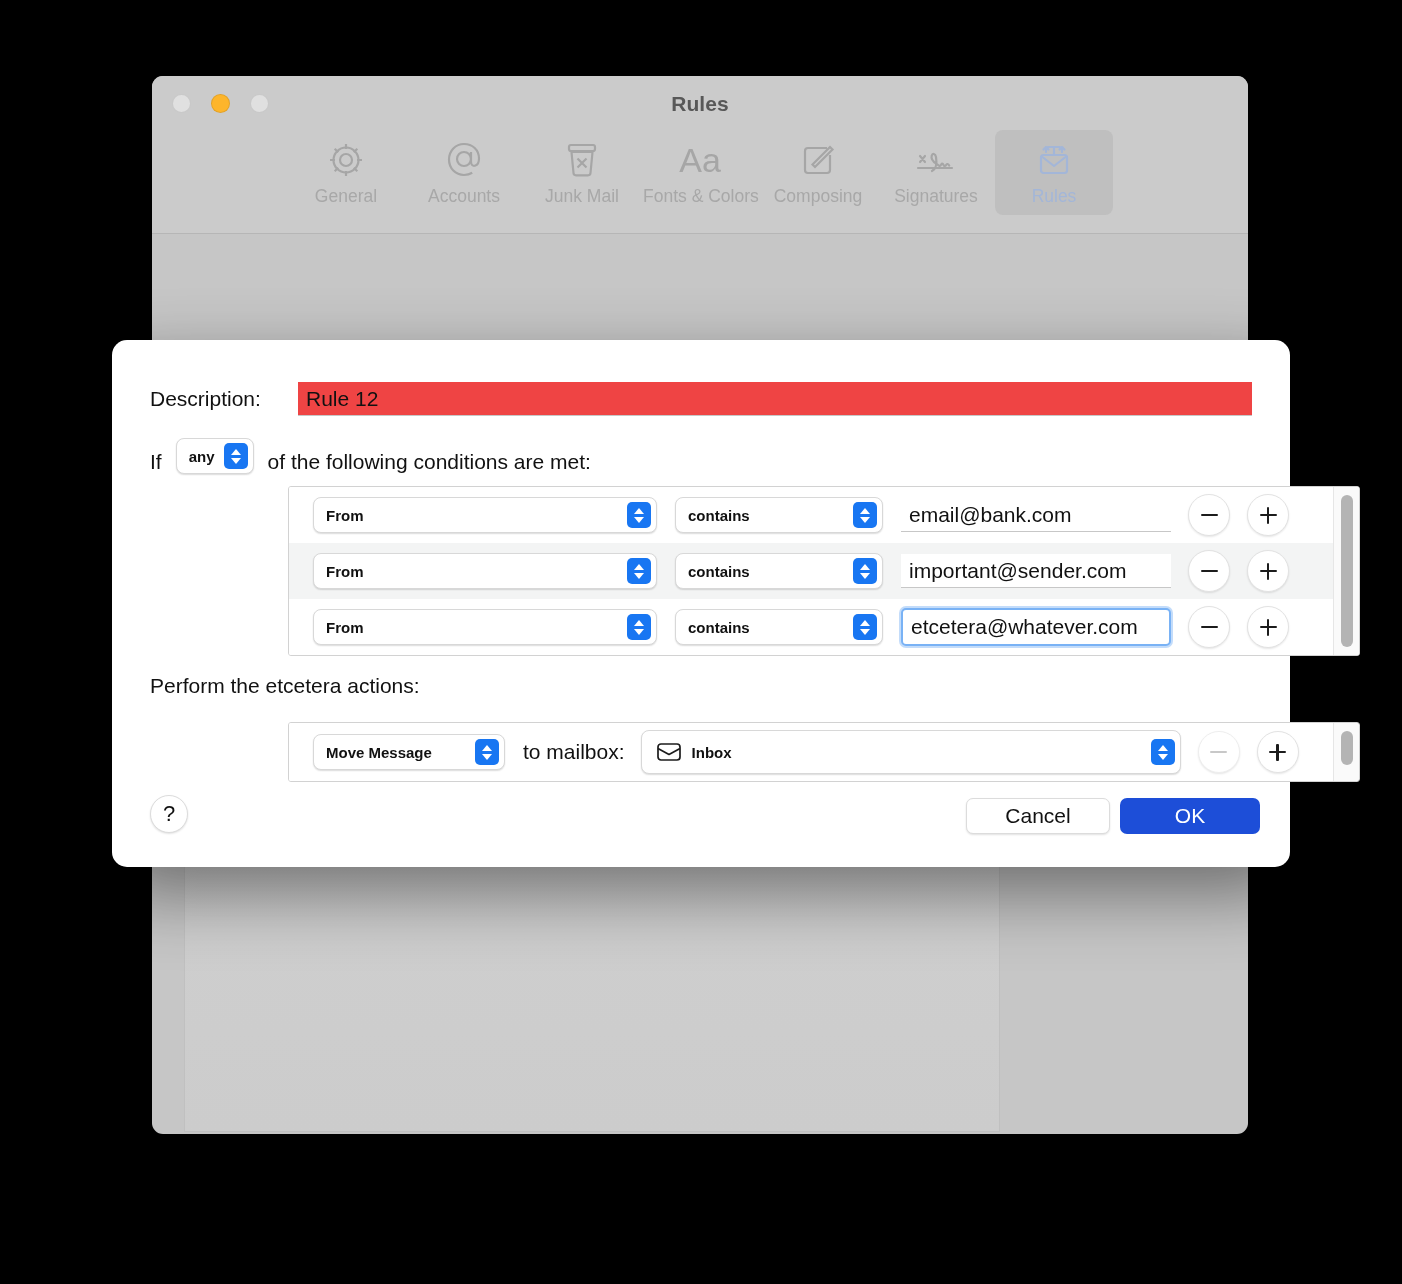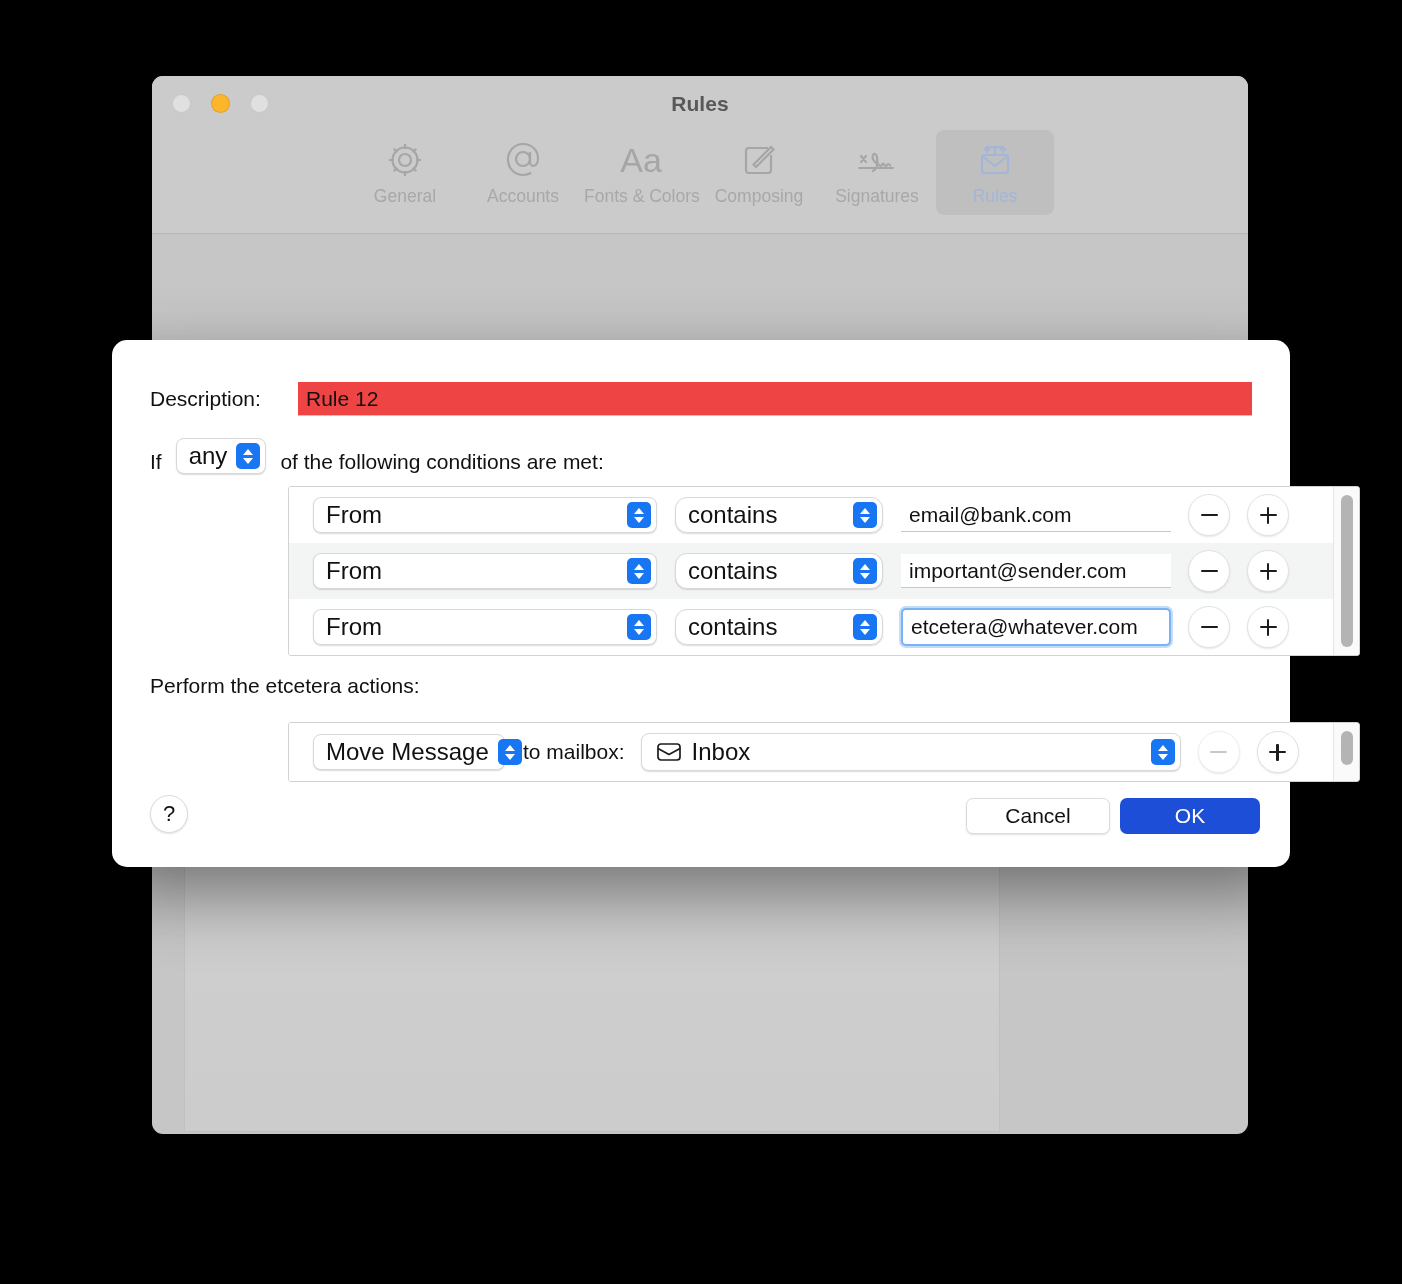--- a/index.html
+++ b/index.html
@@ -185,24 +185,25 @@
   
   .popup {
     display: inline-flex;
     align-items: center;
     background: #fff;
     border: 1px solid #d8d8d8;
     border-radius: 8px;
     box-shadow: 0 1px 1.5px rgba(0,0,0,.14);
     height: 36px;
     padding: 0 5px 0 12px;
-    font-size: 24px;
+    font-size: 15px;
     color: #111;
     white-space: nowrap;
     position: relative;
+    font-weight: bold;
   }
   .popup .ptext { flex: 1; }
   .stepper {
     width: 24px; height: 26px;
     border-radius: 5px;
     background: #1876f2;
     margin-left: 9px;
     display: flex; flex-direction: column;
     align-items: center; justify-content: center;
     gap: 3px;
@@ -233,21 +234,21 @@
     height: 56px;
     padding: 0 0 0 24px;
     background: #fff;
   }
   .cond-row.alt { background: #f3f4f4; }
 
   .popup-wide {
     height: 36px;
   }
   .popup-field {  width: 344px; }
-  .popup-op {  width: 208px; margin-left: 18px; border-radius: 12px; }
+  .popup-op {  width: 208px; margin-left: 18px; }
 
   .val-input {
     width: 270px;
     margin-left: 18px;
     height: 34px;
     border: none;
     border-bottom: 1px solid #c7c7c7;
     font-size: 21px;
     font-family: Liberation Sans, sans-serif;
     color: #111;
@@ -308,21 +309,21 @@
   }
   .action-row {
     display: flex; align-items: center;
     height: 58px;
     padding-left: 24px;
     background: #fff;
   }
   .popup-action { width: 192px; }
   .tomail-lbl { font-size: 21px; color: #111; margin-left: 18px; }
   .popup-mailbox {
-    width: 540px; margin-left: 16px; height: 38px;
+    width: 540px; margin-left: 16px; height: 44px;
     padding-left: 14px;
   }
   .mbox-icon { margin-right: 10px; display:flex; align-items:center; }
 
   
   .help-btn {
     position: absolute; left: 38px; top: 455px;
     width: 38px; height: 38px;
     border-radius: 50%;
     background: #fff;
@@ -386,20 +387,30 @@
     <div class="tb-item">
       <div class="glyph">
         <svg width="44" height="44" viewBox="0 0 44 44" fill="none" stroke="#a6a6a6" stroke-width="2.2">
           <circle cx="22" cy="21" r="7"></circle>
           <path d="M29 14v10c0 3 2 4.5 4.5 3.5C36 26.5 37 23.5 37 20.5 37 12 30.5 6 22 6 13.5 6 7 12.7 7 21.5S13.5 37 22 37c3.2 0 6-0.8 8.2-2.2"></path>
         </svg>
       </div>
       <div class="tb-label">Accounts</div>
     </div>
 
+    <div class="tb-item">
+      <div class="glyph">
+        <svg width="44" height="44" viewBox="0 0 44 44" fill="none" stroke="#a6a6a6" stroke-width="2.2">
+          <rect x="9" y="7" width="26" height="6" rx="2"></rect>
+          <path d="M11.5 14h21l-2 21a2.5 2.5 0 0 1-2.5 2.3H16a2.5 2.5 0 0 1-2.5-2.3z"></path>
+          <path d="M17.5 20.5l9 9M26.5 20.5l-9 9"></path>
+        </svg>
+      </div>
+      <div class="tb-label">Junk Mail</div>
+    </div>
 
     <div class="tb-item">
       <div class="glyph">
         <svg width="56" height="44" viewBox="0 0 56 44">
           <text x="28" y="34" font-family="Liberation Sans, sans-serif" font-size="34" fill="#a6a6a6" text-anchor="middle">Aa</text>
         </svg>
       </div>
       <div class="tb-label">Fonts &amp; Colors</div>
     </div>
 

